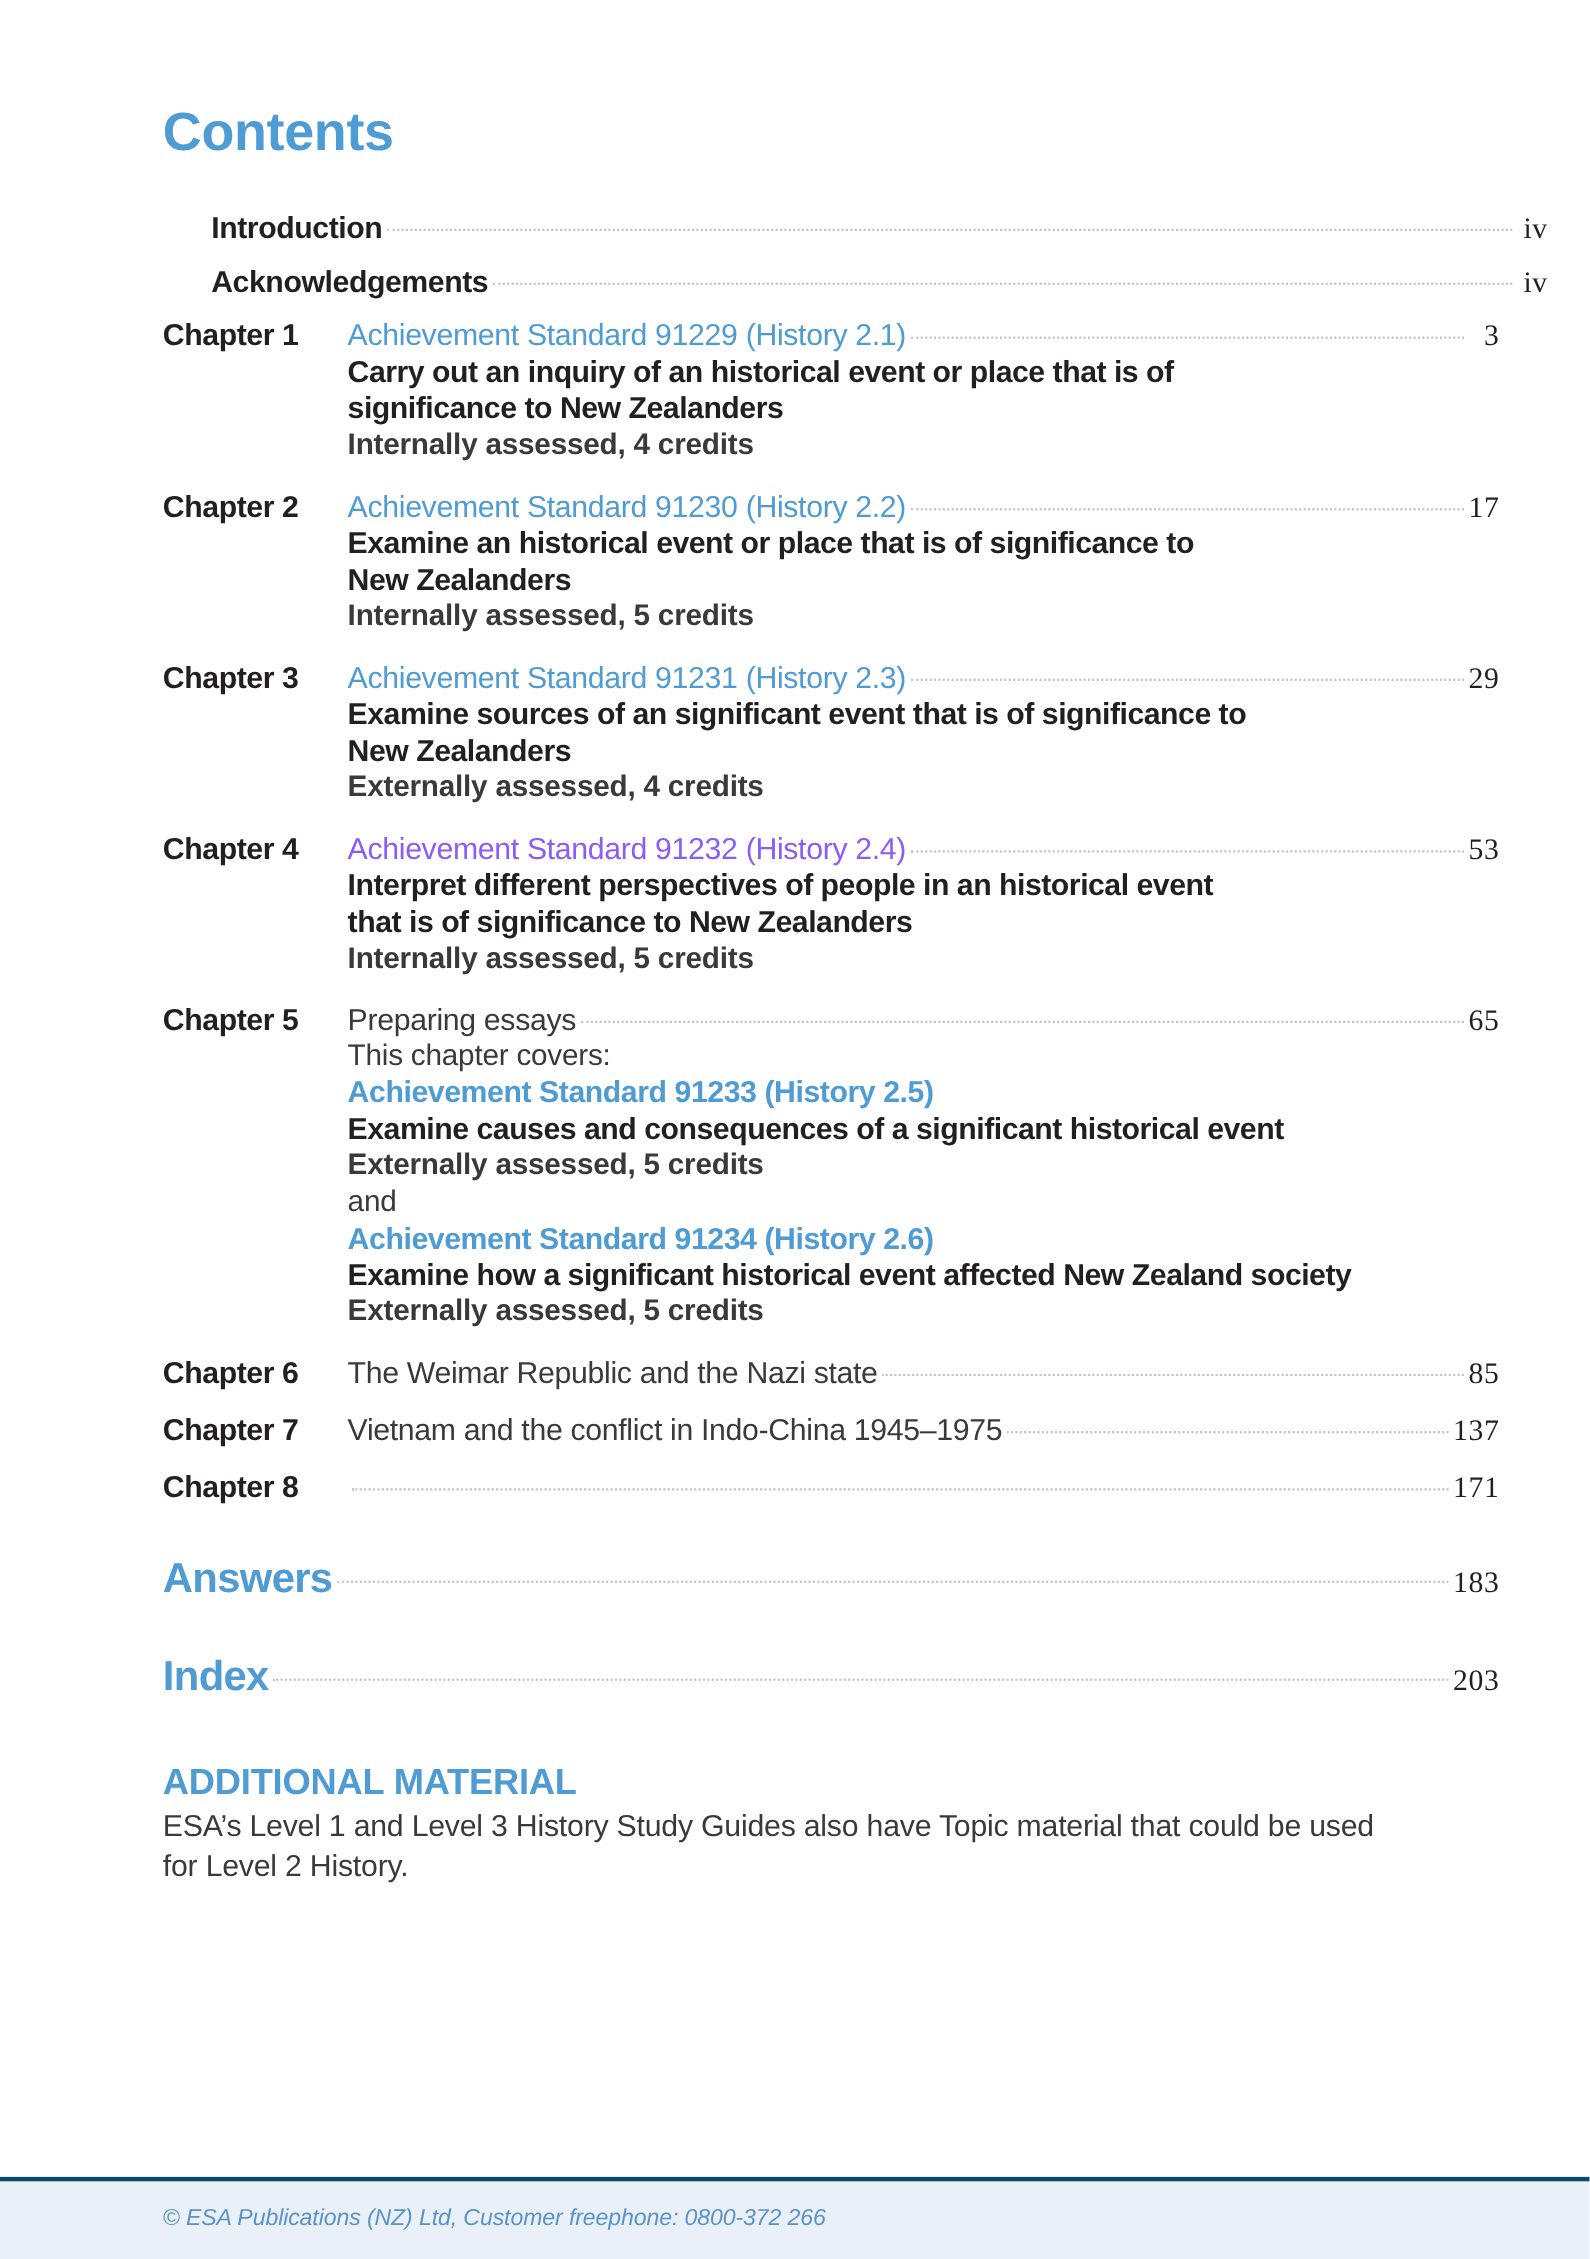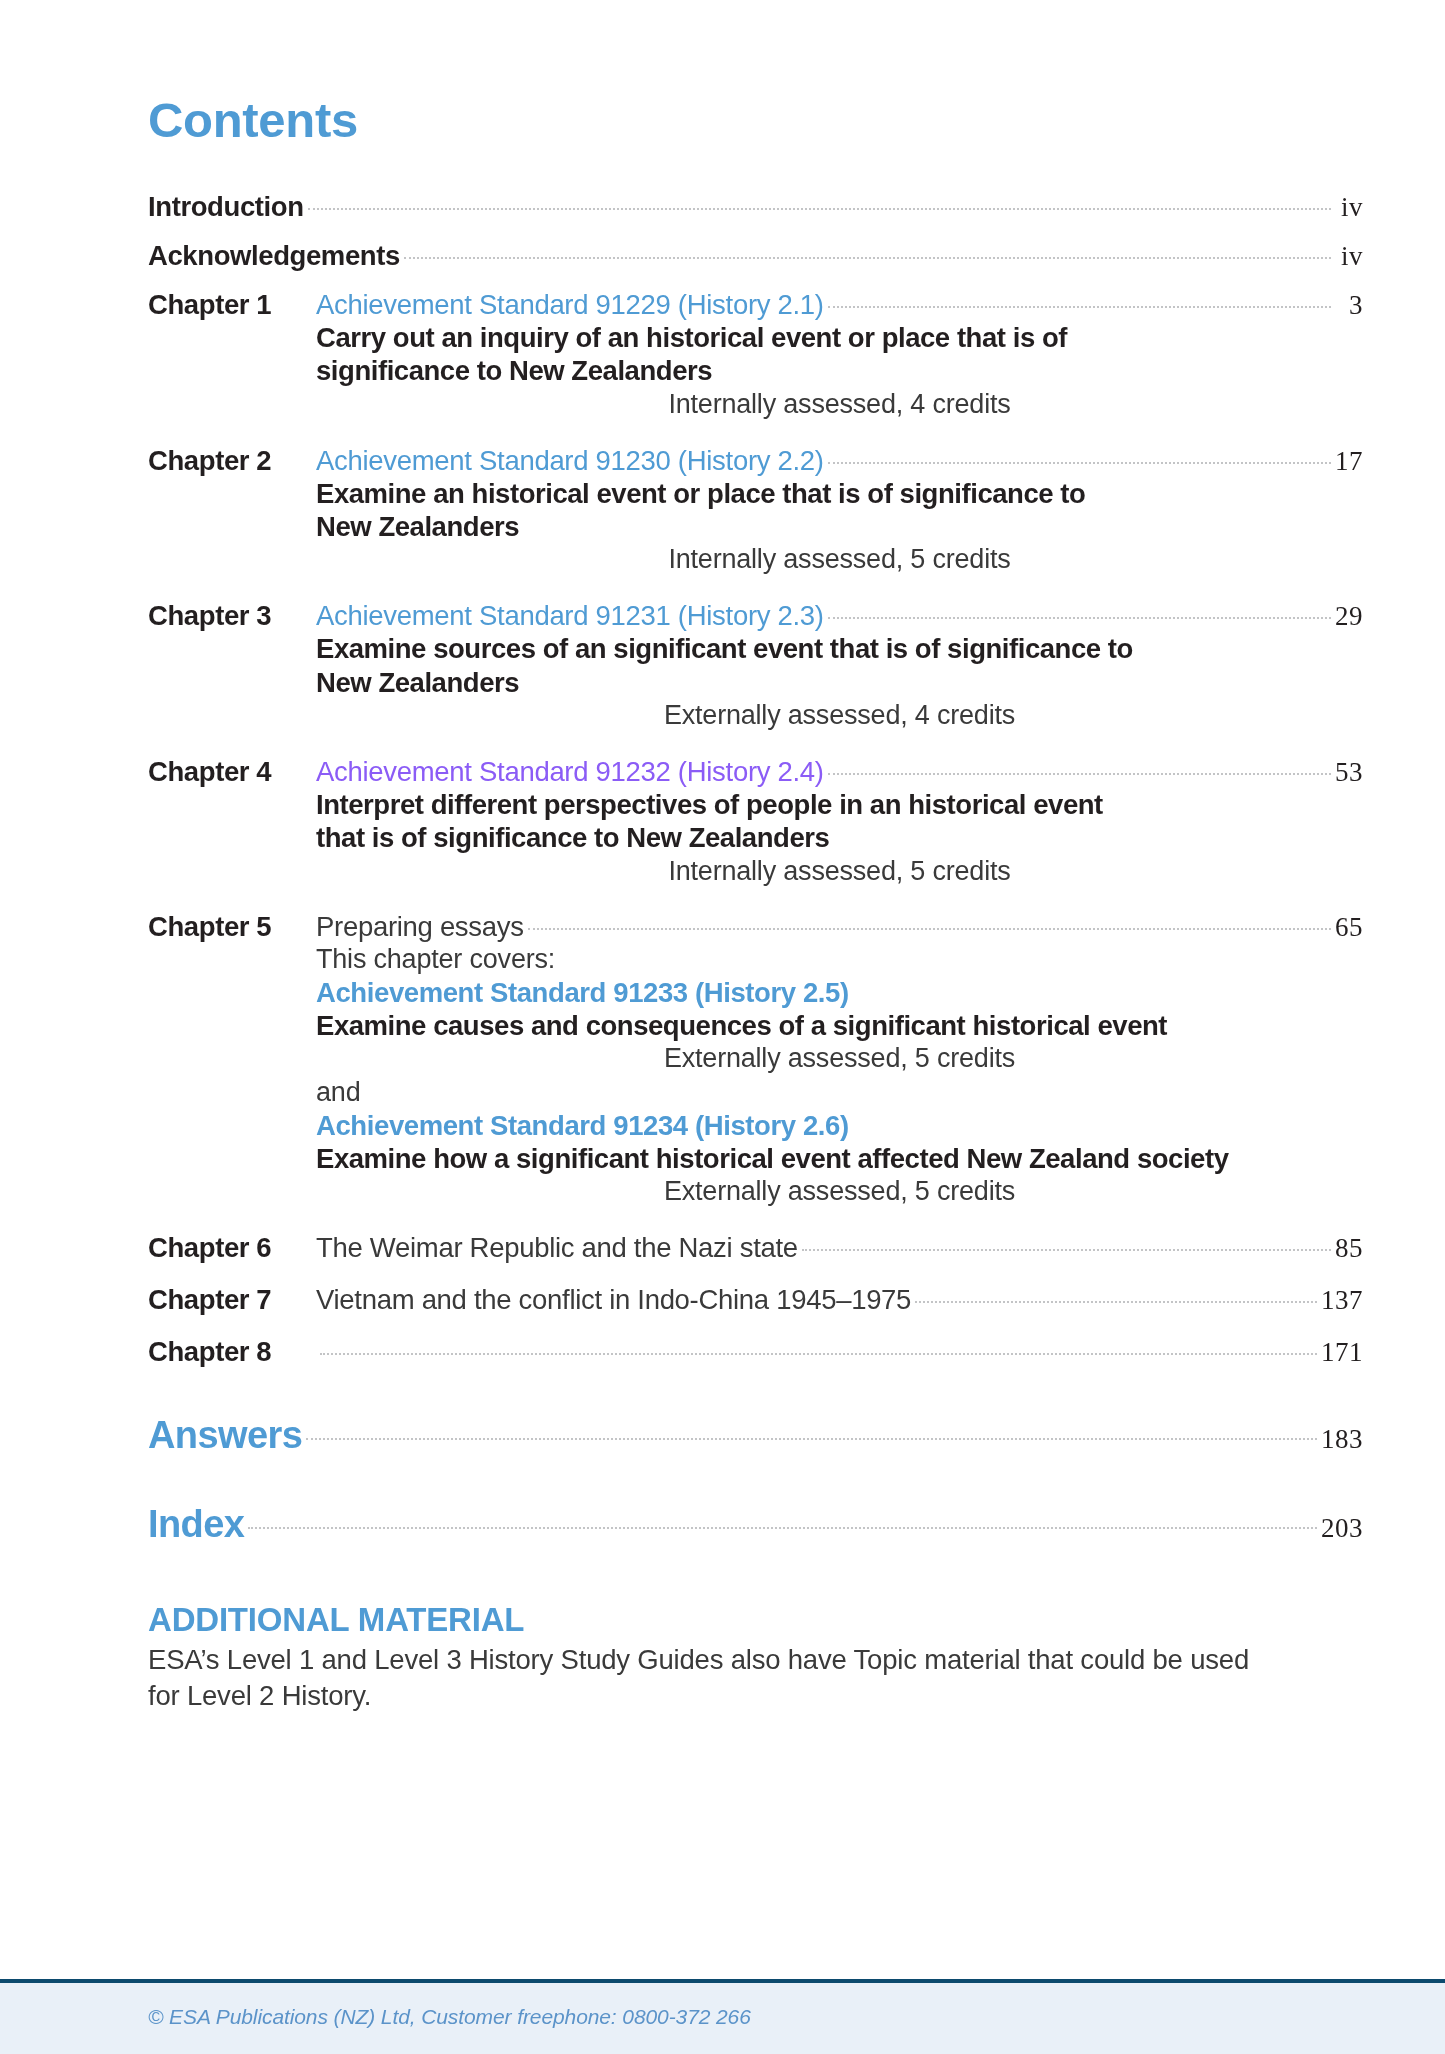--- a/index.html
+++ b/index.html
@@ -84,20 +84,21 @@
     font-size: 27px;
     color: #231f20;
     text-align: right;
     min-width: 28px;
     letter-spacing: 0.5px;
   }
 
   
   .simple-entry {
     margin-bottom: 17px;
+    margin-left: 44px;
   }
   .simple-entry .title-cell {
     font-weight: bold;
     letter-spacing: -0.4px;
   }
   .simple-entry .label-col { width: 0; }
 
   
   .chapter-block {
     margin-bottom: 23px;
@@ -113,26 +114,25 @@
     white-space: nowrap;
   }
   .desc-line {
     font-weight: bold;
     font-size: 27.5px;
     letter-spacing: -0.45px;
     line-height: 1.215;
     color: #231f20;
   }
   .credits-line {
-    font-weight: normal;
+    font-weight: bold;
     font-size: 27px;
     letter-spacing: -0.2px;
     line-height: 1.25;
     color: #3a3a3a;
-    text-align: center;
   }
   .plain-line {
     font-weight: normal;
     font-size: 27px;
     letter-spacing: -0.2px;
     line-height: 1.25;
     color: #3a3a3a;
   }
 
   

